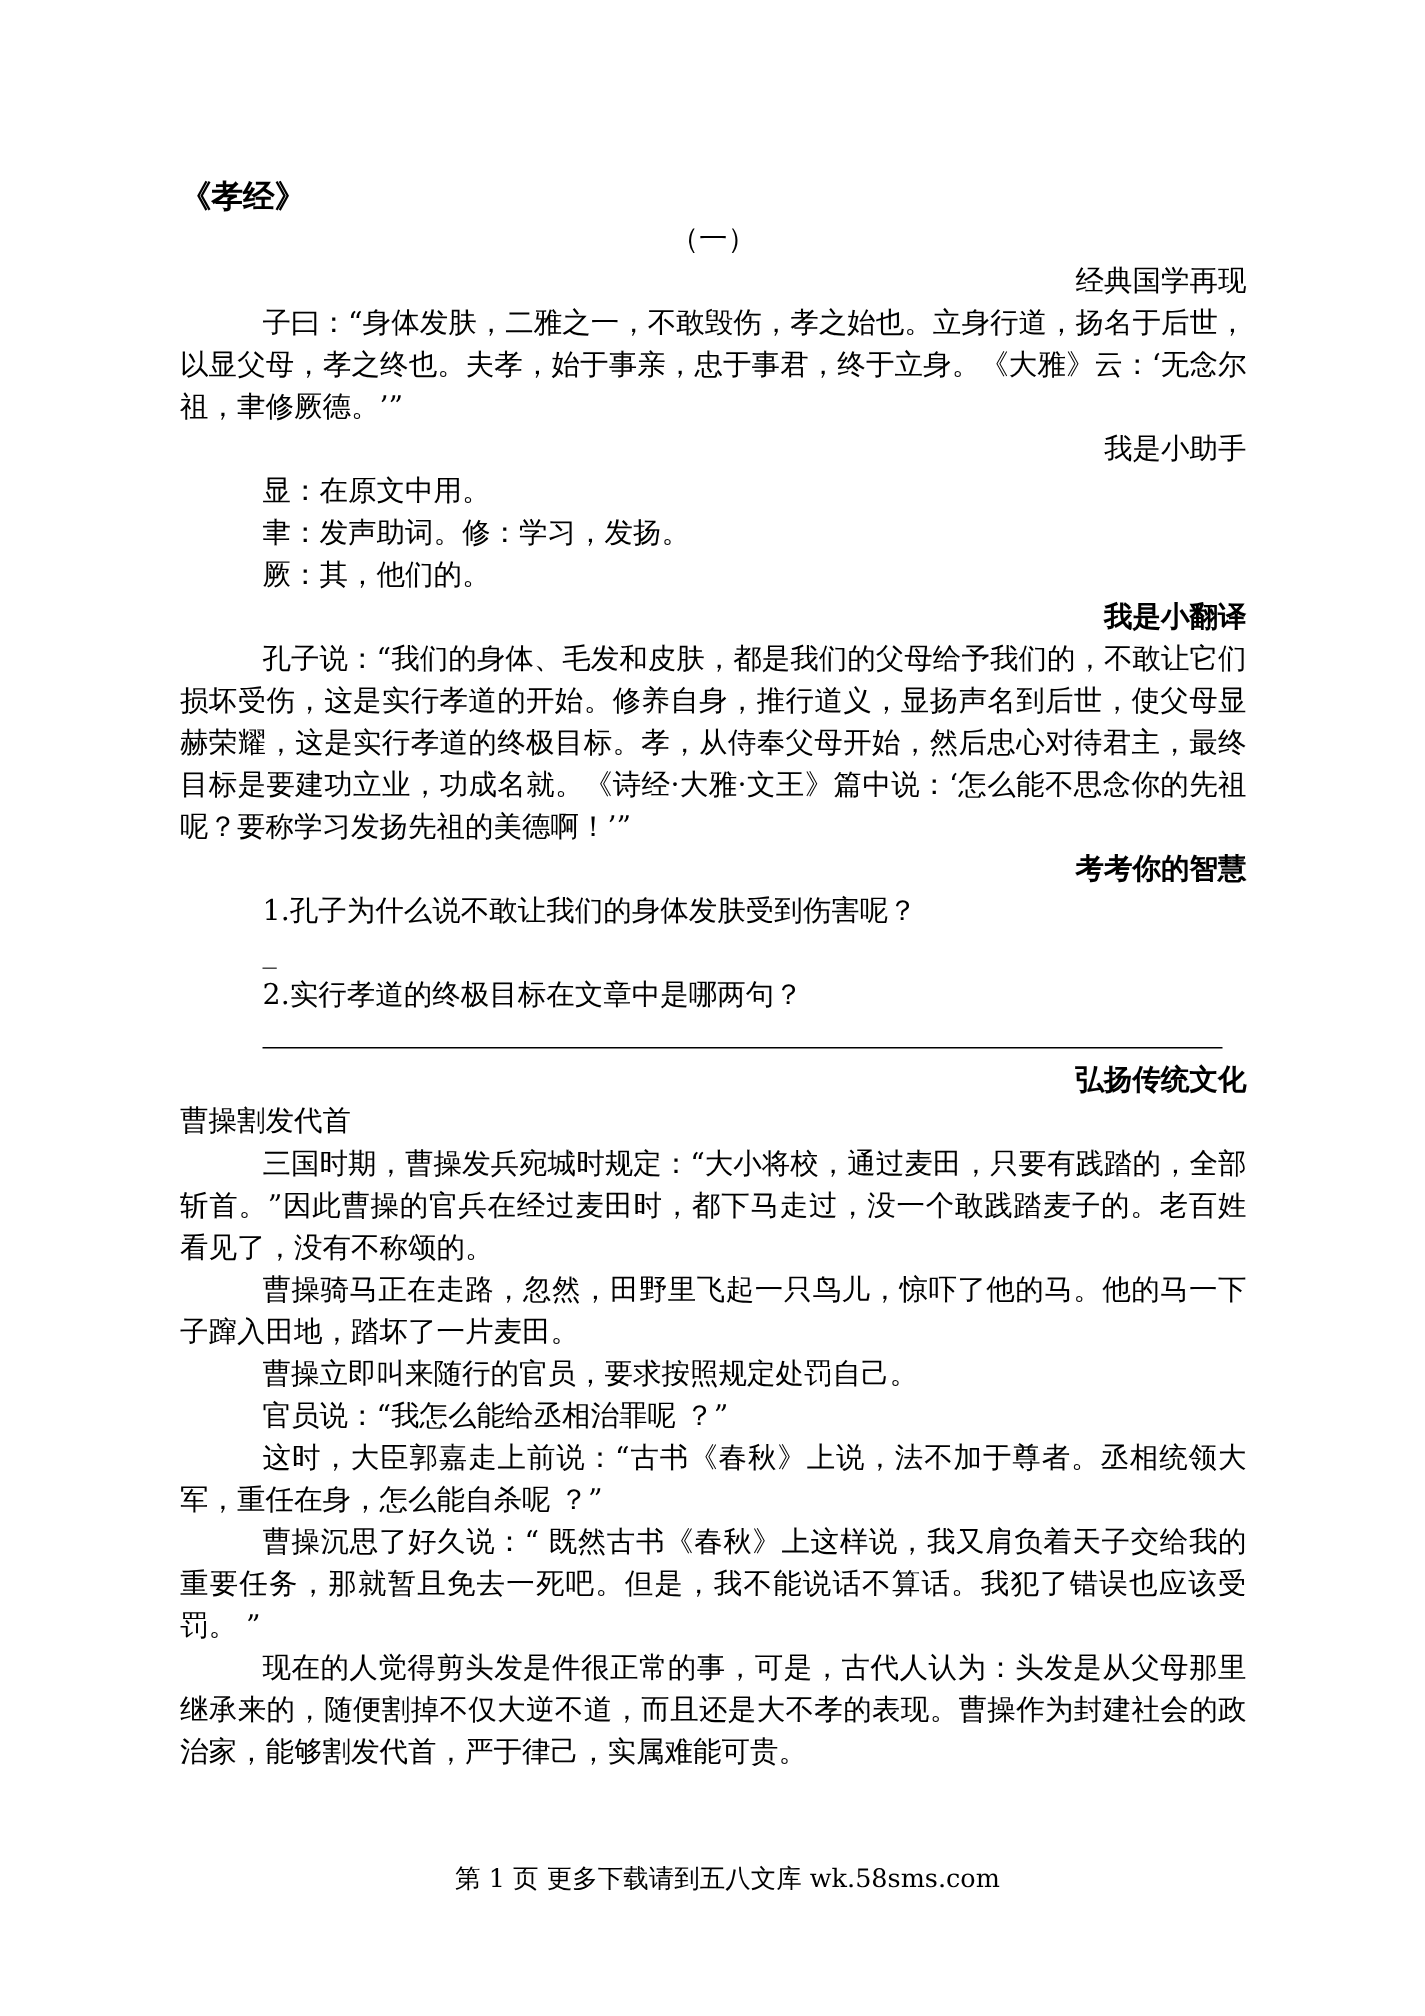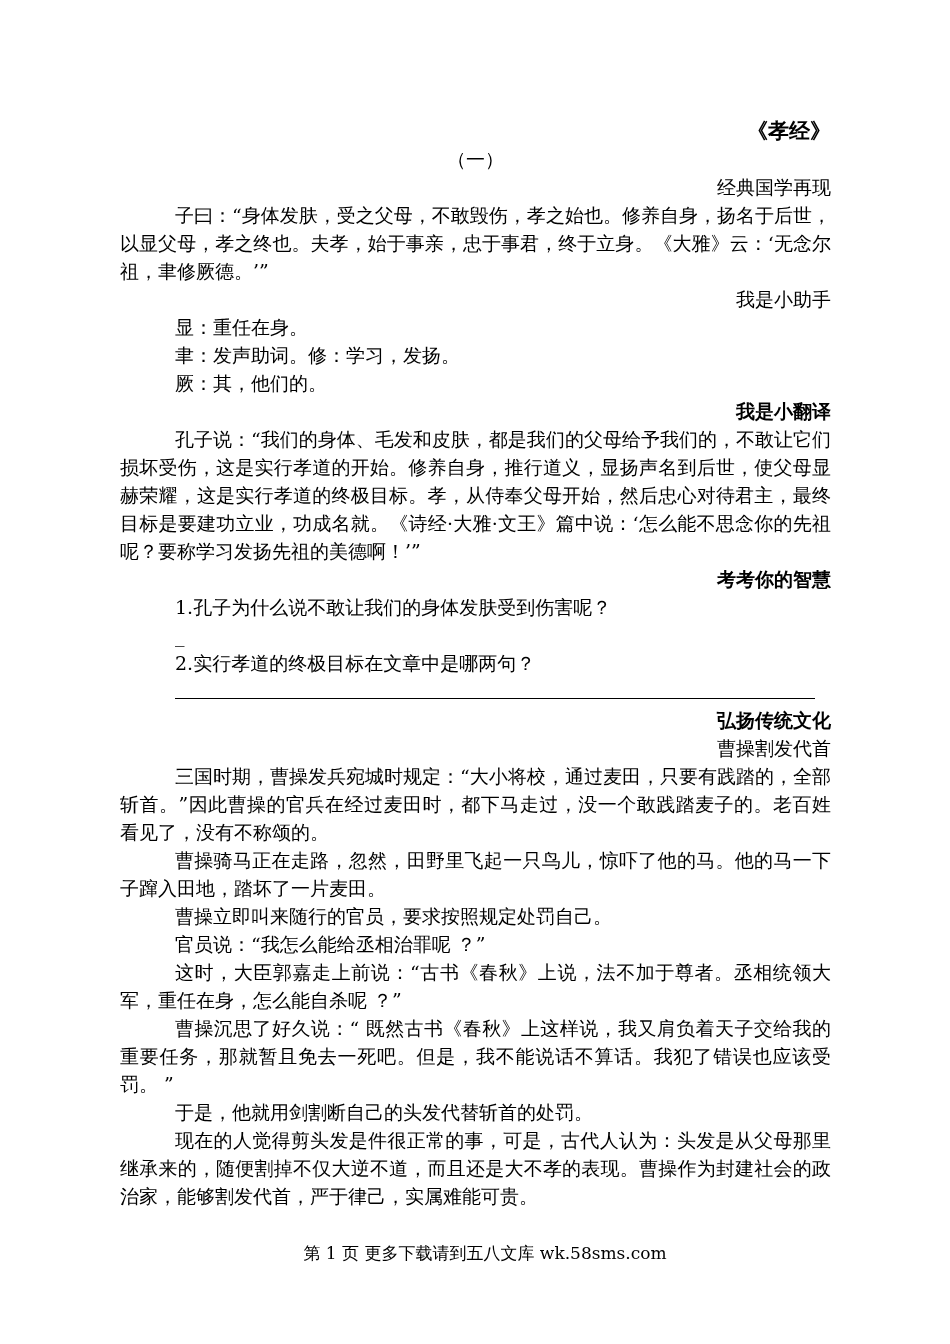--- a/index.html
+++ b/index.html
@@ -22,42 +22,43 @@
     width: 711px;
   }
   .line, .para, .heading, .doc-title, .doc-subtitle, .story-title {
     margin: 0;
     font-size: 19px;
     line-height: 28px;
   }
   .doc-title {
     font-size: 21px;
     font-weight: bold;
-    text-align: right;
+    text-align: left;
   }
   .doc-subtitle {
     text-align: center;
   }
   .heading {
     font-family: "DejaVu Sans", "Liberation Sans", sans-serif;
     font-weight: normal;
     text-align: right;
   }
   .heading.bold {
     font-weight: bold;
   }
   .para {
     text-align: justify;
     text-indent: 55px;
   }
   .line {
     padding-left: 55px;
   }
   .story-title {
-    text-align: right;
+    text-align: left;
+    font-family: Liberation Mono, monospace;
   }
   .kai {
     font-family: "DejaVu Serif", "Liberation Serif", serif;
   }
   .answer-mark-line {
     height: 28px;
     padding-left: 55px;
     line-height: 28px;
     font-size: 19px;
   }
@@ -89,42 +90,41 @@
 </style>
 </head>
 <body>
 
 <div class="content">
 
   <div class="doc-title">《孝经》</div>
   <div class="doc-subtitle">（一）</div>
 
   <div class="heading">经典国学再现</div>
-  <p class="para">子曰：“身体发肤，受之父母，不敢毁伤，孝之始也。修养自身，扬名于后世，以显父母，孝之终也。夫孝，始于事亲，忠于事君，终于立身。《大雅》云：‘无念尔祖，聿修厥德。’”</p>
+  <p class="para">子曰：“身体发肤，二雅之一，不敢毁伤，孝之始也。立身行道，扬名于后世，以显父母，孝之终也。夫孝，始于事亲，忠于事君，终于立身。《大雅》云：‘无念尔祖，聿修厥德。’”</p>
 
   <div class="heading">我是小助手</div>
-  <div class="line">显：重任在身。</div>
+  <div class="line">显：在原文中用。</div>
   <div class="line">聿：发声助词。修：学习，发扬。</div>
   <div class="line">厥：其，他们的。</div>
 
   <div class="heading bold">我是小翻译</div>
   <p class="para kai">孔子说：“我们的身体、毛发和皮肤，都是我们的父母给予我们的，不敢让它们损坏受伤，这是实行孝道的开始。修养自身，推行道义，显扬声名到后世，使父母显赫荣耀，这是实行孝道的终极目标。孝，从侍奉父母开始，然后忠心对待君主，最终目标是要建功立业，功成名就。《诗经·大雅·文王》篇中说：‘怎么能不思念你的先祖呢？要称学习发扬先祖的美德啊！’”</p>
 
   <div class="heading bold">考考你的智慧</div>
   <div class="line">1.孔子为什么说不敢让我们的身体发肤受到伤害呢？</div>
   <div class="answer-mark-line"><span>_</span></div>
   <div class="line">2.实行孝道的终极目标在文章中是哪两句？</div>
   <div class="answer-rule"></div>
 
   <div class="heading bold">弘扬传统文化</div>
   <div class="story-title">曹操割发代首</div>
   <p class="para kai">三国时期，曹操发兵宛城时规定：“大小将校，通过麦田，只要有践踏的，全部斩首。”因此曹操的官兵在经过麦田时，都下马走过，没一个敢践踏麦子的。老百姓看见了，没有不称颂的。</p>
   <p class="para kai">曹操骑马正在走路，忽然，田野里飞起一只鸟儿，惊吓了他的马。他的马一下子蹿入田地，踏坏了一片麦田。</p>
   <p class="para kai">曹操立即叫来随行的官员，要求按照规定处罚自己。</p>
   <p class="para kai">官员说：“我怎么能给丞相治罪呢 ？”</p>
   <p class="para kai">这时，大臣郭嘉走上前说：“古书《春秋》上说，法不加于尊者。丞相统领大军，重任在身，怎么能自杀呢 ？”</p>
   <p class="para kai">曹操沉思了好久说：“ 既然古书《春秋》上这样说，我又肩负着天子交给我的重要任务，那就暂且免去一死吧。但是，我不能说话不算话。我犯了错误也应该受罚。 ”</p>
-  <p class="para kai">于是，他就用剑割断自己的头发代替斩首的处罚。</p>
   <p class="para kai">现在的人觉得剪头发是件很正常的事，可是，古代人认为：头发是从父母那里继承来的，随便割掉不仅大逆不道，而且还是大不孝的表现。曹操作为封建社会的政治家，能够割发代首，严于律己，实属难能可贵。</p>
 
 </div>
 
 <div class="footer">第 1 页 更多下载请到五八文库 wk.58sms.com</div>
 
 </body></html>

